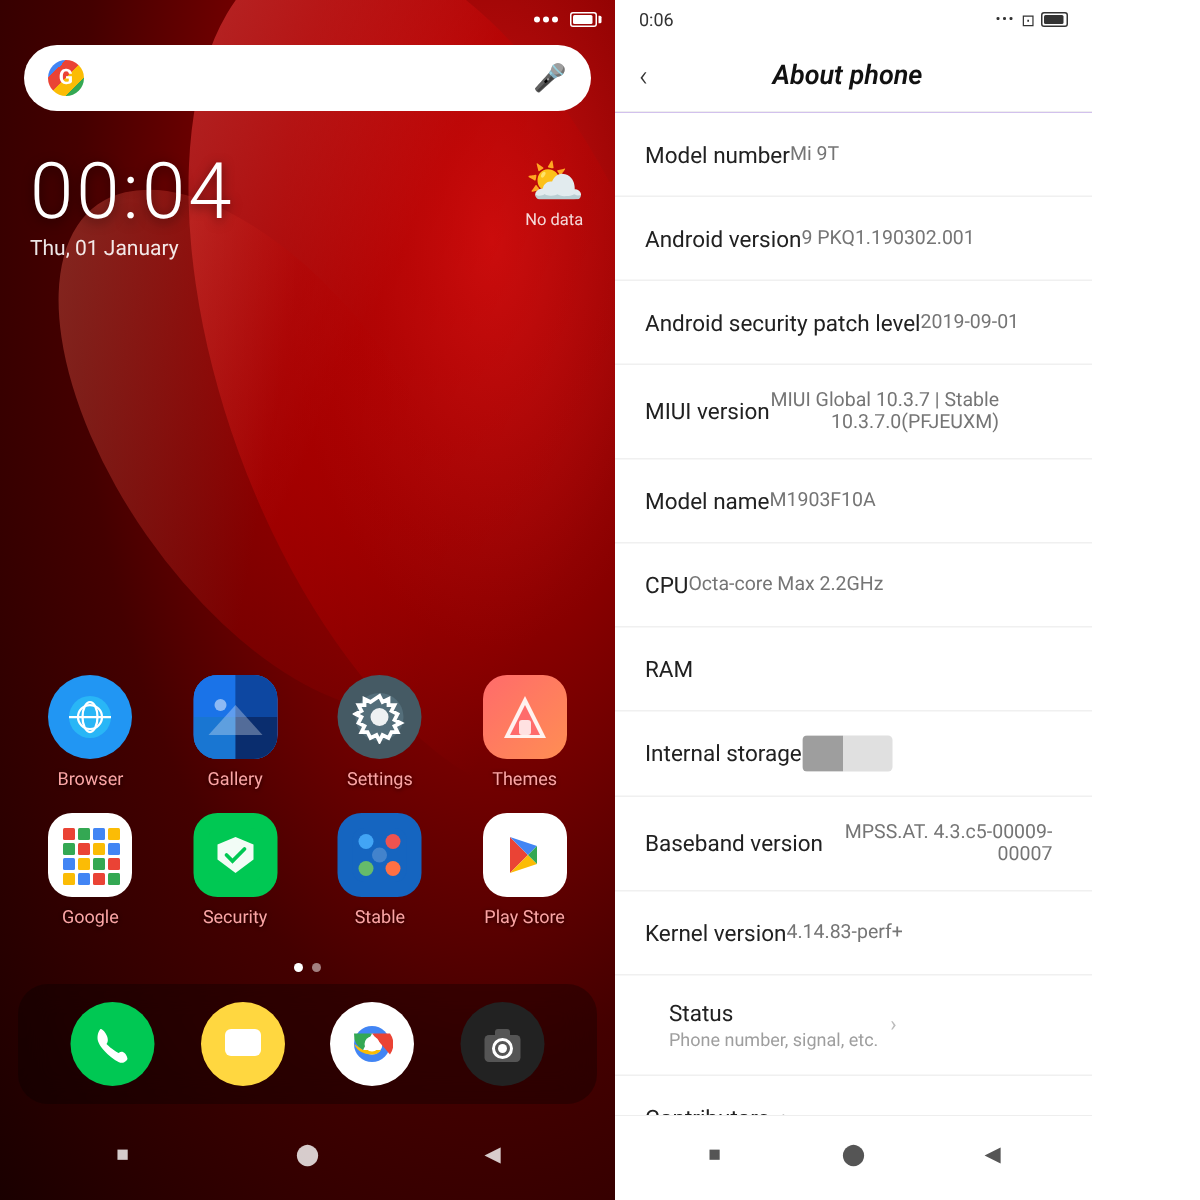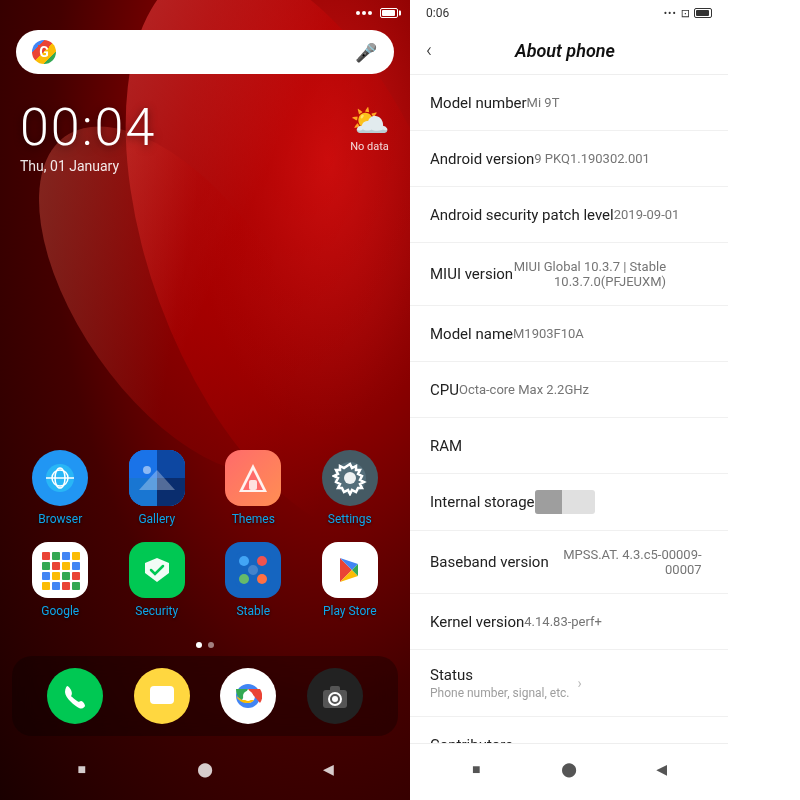--- a/index.html
+++ b/index.html
@@ -188,21 +188,21 @@
     }
 
     .app-icon {
       width: 56px; height: 56px;
       border-radius: 16px;
       display: flex; align-items: center; justify-content: center;
       font-size: 28px;
     }
 
     .app-label {
-      color: #0ea5e9;
+      color: #fca5a5;
       font-size: 12px;
       text-shadow: 0 1px 3px rgba(0,0,0,0.7);
       text-align: center;
     }
 
     
     .icon-browser { background: #2196F3; border-radius: 50%; }
     .icon-gallery { background: linear-gradient(135deg, #1a73e8, #4285f4); }
     .icon-settings { background: #455a64; border-radius: 50%; }
     .icon-google { background: white; }
@@ -338,20 +338,21 @@
 
     .settings-row-sub {
       font-size: 12px;
       color: #9e9e9e;
       margin-top: 2px;
     }
 
     .settings-row-left {
       display: flex;
       flex-direction: column;
+      margin-left: 16px;
     }
 
     .chevron {
       font-size: 14px;
       color: #bbb;
       margin-left: 8px;
     }
 
     .storage-bar-container {
       display: flex;
@@ -450,39 +451,39 @@
           <rect y="28" width="28" height="28" fill="#1976d2"></rect>
           <rect x="28" y="28" width="28" height="28" fill="#0a2d6e"></rect>
           <polygon points="10,40 28,20 46,40" fill="rgba(255,255,255,0.3)"></polygon>
           <circle cx="18" cy="20" r="4" fill="rgba(255,255,255,0.5)"></circle>
         </svg>
       </div>
       <div class="app-label">Gallery</div>
     </div>
 
     <div class="app-item">
+      <div class="app-icon icon-settings" style="display:flex;align-items:center;justify-content:center;">
+        <svg width="36" height="36" viewBox="0 0 36 36">
+          <circle cx="18" cy="18" r="16" fill="#546e7a"></circle>
+          <circle cx="18" cy="18" r="6" fill="white" fill-opacity="0.9"></circle>
+          <path d="M18 4 L20 8 L24 6 L24 10 L28 10 L26 14 L30 16 L28 20 L32 22 L28 24 L30 28 L26 28 L24 32 L20 30 L18 34 L16 30 L12 32 L10 28 L6 28 L8 24 L4 22 L6 18 L2 16 L6 14 L4 10 L8 10 L8 6 L12 8 Z" fill="none" stroke="white" stroke-width="2.5"></path>
+        </svg>
+      </div>
+      <div class="app-label">Settings</div>
+    </div>
+
+    <div class="app-item">
       <div class="app-icon" style="background: linear-gradient(135deg, #ff6b6b, #ff8e53); border-radius:16px; display:flex;align-items:center;justify-content:center;">
         <svg width="36" height="36" viewBox="0 0 36 36">
           <polygon points="18,4 32,32 4,32" fill="white" fill-opacity="0.9"></polygon>
           <polygon points="18,10 28,30 8,30" fill="#ff6b6b"></polygon>
           <rect x="14" y="20" width="8" height="10" rx="2" fill="white" fill-opacity="0.8"></rect>
         </svg>
       </div>
       <div class="app-label">Themes</div>
-    </div>
-
-    <div class="app-item">
-      <div class="app-icon icon-settings" style="display:flex;align-items:center;justify-content:center;">
-        <svg width="36" height="36" viewBox="0 0 36 36">
-          <circle cx="18" cy="18" r="16" fill="#546e7a"></circle>
-          <circle cx="18" cy="18" r="6" fill="white" fill-opacity="0.9"></circle>
-          <path d="M18 4 L20 8 L24 6 L24 10 L28 10 L26 14 L30 16 L28 20 L32 22 L28 24 L30 28 L26 28 L24 32 L20 30 L18 34 L16 30 L12 32 L10 28 L6 28 L8 24 L4 22 L6 18 L2 16 L6 14 L4 10 L8 10 L8 6 L12 8 Z" fill="none" stroke="white" stroke-width="2.5"></path>
-        </svg>
-      </div>
-      <div class="app-label">Settings</div>
     </div>
 
     <div class="app-item">
       <div class="app-icon icon-google" style="display:flex;align-items:center;justify-content:center;border-radius:16px;">
         <svg width="40" height="40" viewBox="0 0 40 40">
           <rect width="40" height="40" rx="8" fill="white"></rect>
           <rect x="2" y="2" width="8" height="8" rx="1" fill="#ea4335"></rect>
           <rect x="12" y="2" width="8" height="8" rx="1" fill="#34a853"></rect>
           <rect x="22" y="2" width="8" height="8" rx="1" fill="#4285f4"></rect>
           <rect x="32" y="2" width="8" height="8" rx="1" fill="#fbbc05"></rect>

